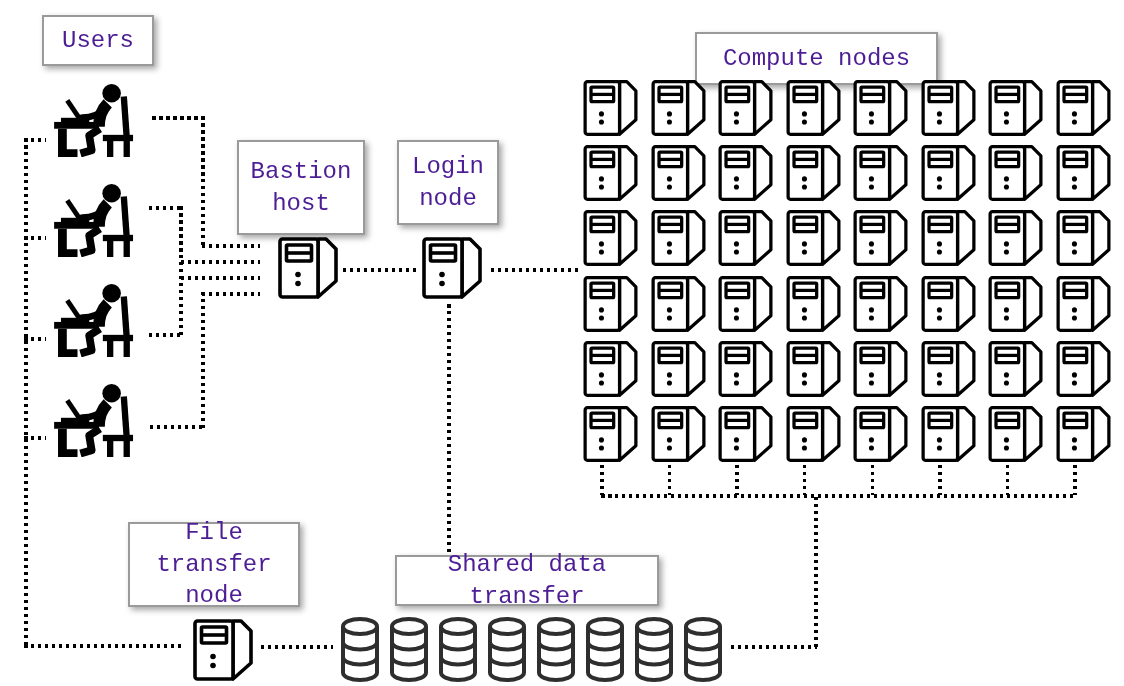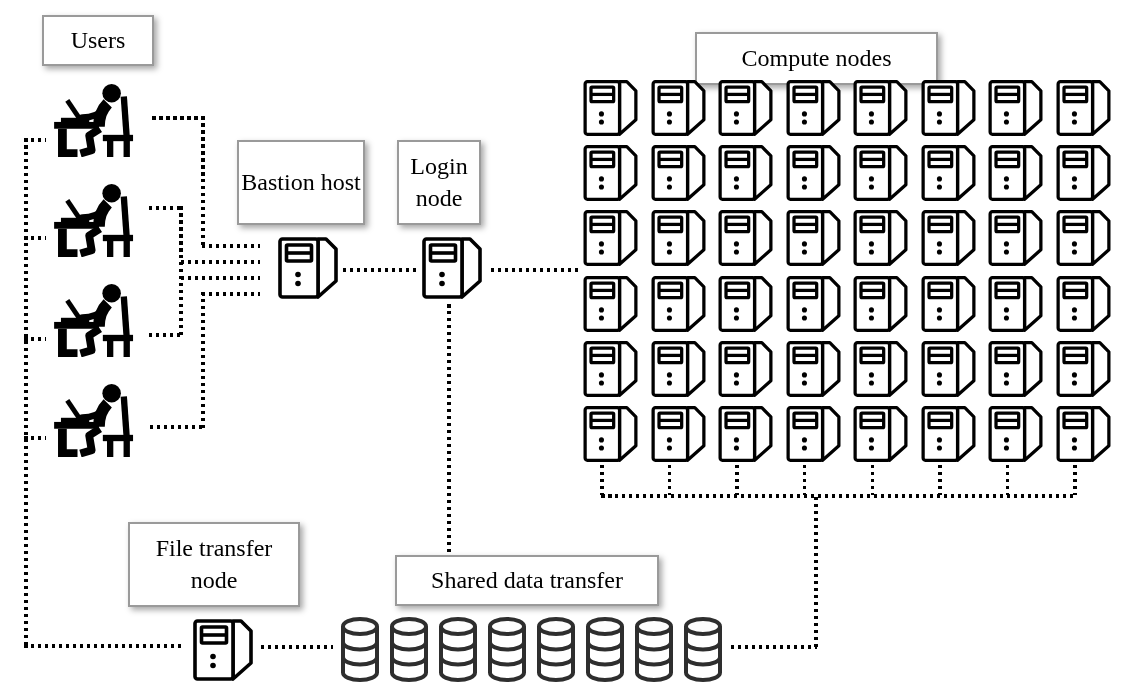--- a/index.html
+++ b/index.html
@@ -1,20 +1,20 @@
 <!DOCTYPE html>
 <html><head>
 <meta charset="utf-8">
 <style>
   * { margin:0; padding:0; box-sizing:border-box; }
   html,body { background:#fff; }
   #canvas {
     position:relative; width:1124px; height:686px;
     background:#fff; overflow:hidden;
-    font-family:Liberation Serif, serif; color:#000000;
+    font-family:Liberation Mono, monospace; color:#4c1d95;
   }
   
   .labelbox {
     position:absolute; background:#fff;
     border:2px solid #9a9a9a;
     box-shadow:3px 3px 6px rgba(0,0,0,.35);
     display:flex; align-items:center; justify-content:center;
     text-align:center; font-size:24px; line-height:1.32;
   }
   
@@ -98,24 +98,24 @@
       </g>
     </symbol>
   </defs>
 </svg>
 
 <div id="canvas">
 
   <div class="labelbox" style="left:42px;top:15px;width:112px;height:51px">
     <span>Users</span>
   </div>
-  <div class="labelbox" style="left:237px;top:140px;width:128px;height:85px;padding:0 0">
+  <div class="labelbox" style="left:237px;top:140px;width:128px;height:95px;padding:0 0">
     <span>Bastion host</span>
   </div>
-  <div class="labelbox" style="left:397px;top:140px;width:84px;height:85px;padding:0 14px">
+  <div class="labelbox" style="left:397px;top:140px;width:102px;height:85px;padding:0 14px">
     <span>Login node</span>
   </div>
   <div class="labelbox" style="left:695px;top:32px;width:243px;height:53px">
     <span>Compute nodes</span>
   </div>
   <div class="labelbox" style="left:128px;top:522px;width:172px;height:85px;padding:2px 18px">
     <span>File transfer node</span>
   </div>
   <div class="labelbox" style="left:395px;top:555px;width:264px;height:51px">
     <span>Shared data transfer</span>

